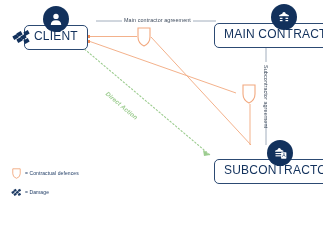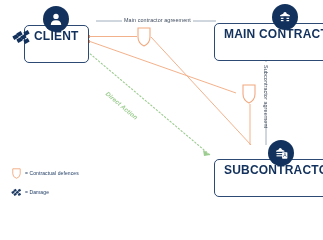--- a/index.html
+++ b/index.html
@@ -39,29 +39,28 @@
     align-items: center;
     justify-content: center;
     margin-bottom: -7px;
     z-index: 3;
     position: relative;
   }
   .node-pill {
     border: 1px solid #2c4a73;
     border-radius: 5px;
     background: #ffffff;
-    padding: 3px 9px 19px 9px;
+    padding: 3px 9px 6px 9px;
     color: #12315c;
     font-size: 12px;
     letter-spacing: 0.2px;
     white-space: nowrap;
     position: relative;
     z-index: 2;
     line-height: 14px;
-    font-weight: bold;
   }
 
   
   .damage-badge {
     position: absolute;
     left: -13px;
     top: 3px;
     z-index: 4;
   }
 

